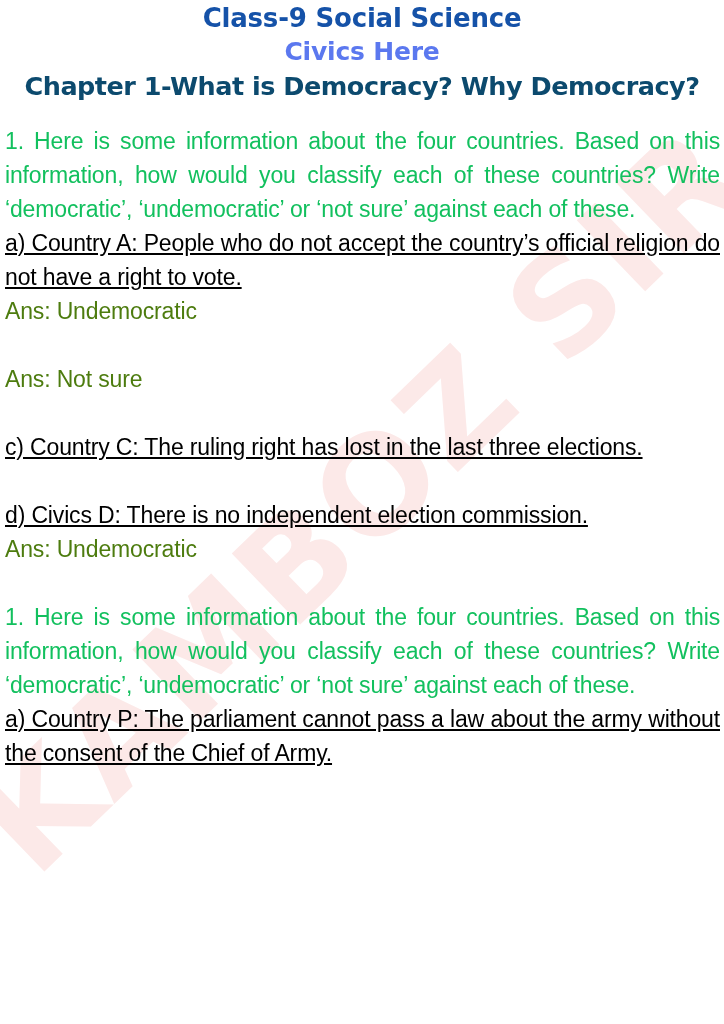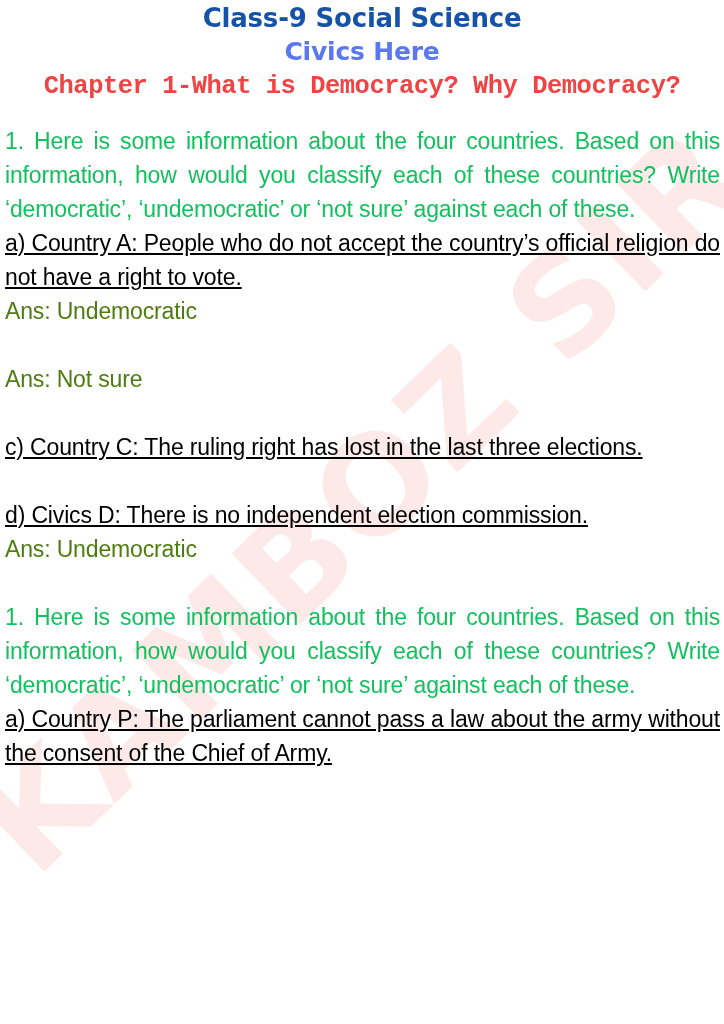--- a/index.html
+++ b/index.html
@@ -68,24 +68,23 @@
     letter-spacing: -0.2px;
   }
   .h-url {
     font-size: 25px;
     color: #fa5ba8;
     padding-top: 9px;
     letter-spacing: -0.4px;
   }
   .h-chapter {
     font-size: 25.5px;
-    color: #ef4444;
+    color: #0c4a6e;
     padding-top: 10px;
     letter-spacing: -0.5px;
-    font-family: Liberation Mono, monospace;
   }
 
   .body-block {
     margin-top: 24px;
     padding: 0 4px 0 5px;
   }
 
   p.para {
     margin: 0;
     font-size: 23px;

